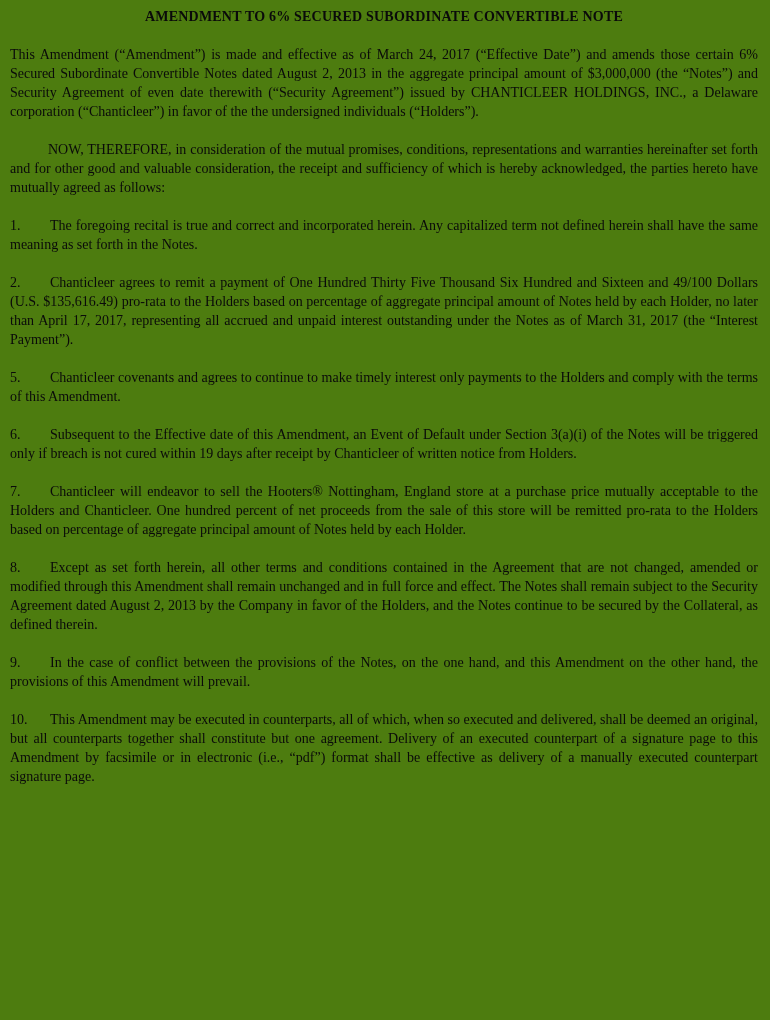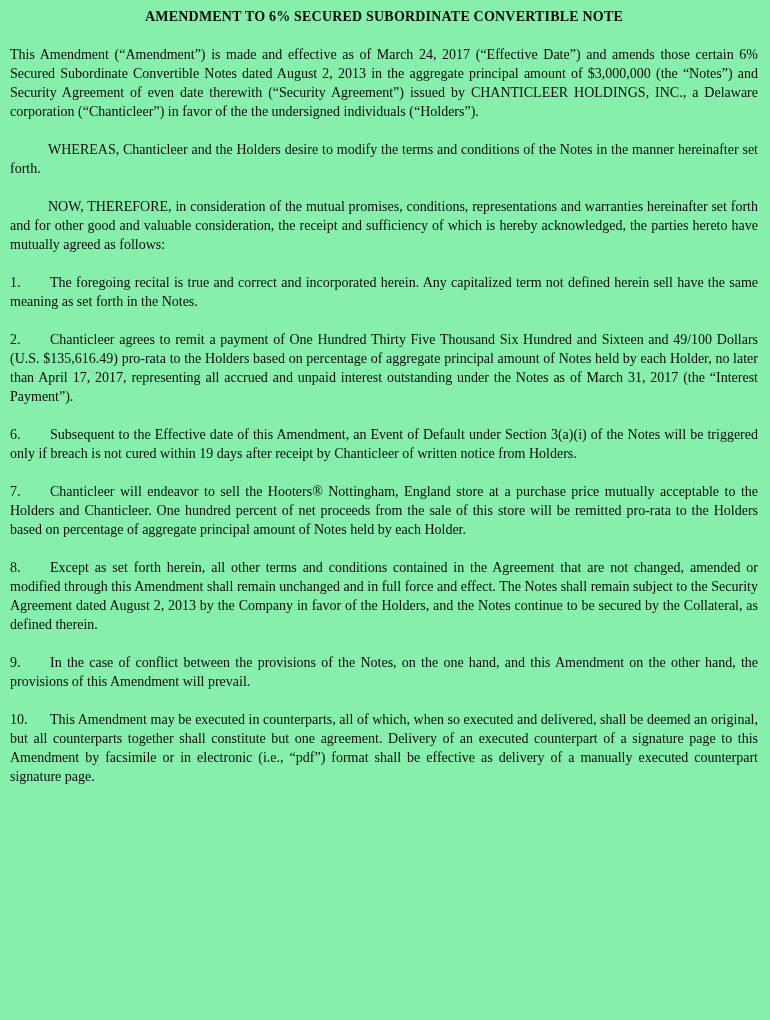--- a/index.html
+++ b/index.html
@@ -4,21 +4,21 @@
 <style>
   html, body {
     margin: 0;
     padding: 0;
     background: #ffffff;
   }
   .page {
     box-sizing: border-box;
     width: 770px;
     height: 1020px;
-    background: #86efac;
+    background: #4d7c0f;
     color: #0a0a0a;
     font-family: "Liberation Serif", "DejaVu Serif", serif;
     font-size: 14px;
     line-height: 19px;
     padding: 7px 12px 6px 10px;
     overflow: hidden;
   }
   .doc-title {
     font-size: 14px;
     font-weight: bold;
@@ -44,30 +44,30 @@
 </style>
 </head>
 <body>
 
 <div class="page">
 
   <div class="doc-title">AMENDMENT TO 6% SECURED SUBORDINATE CONVERTIBLE NOTE</div>
 
   <p class="para">This Amendment (“Amendment”) is made and effective as of March 24, 2017 (“Effective Date”) and amends those certain 6% Secured Subordinate Convertible Notes dated August 2, 2013 in the aggregate principal amount of $3,000,000 (the “Notes”) and Security Agreement of even date therewith (“Security Agreement”) issued by CHANTICLEER HOLDINGS, INC., a Delaware corporation (“Chanticleer”) in favor of the the undersigned individuals (“Holders”).</p>
 
-  <p class="para first-line-indent">WHEREAS, Chanticleer and the Holders desire to modify the terms and conditions of the Notes in the manner hereinafter set forth.</p>
 
   <p class="para first-line-indent">NOW, THEREFORE, in consideration of the mutual promises, conditions, representations and warranties hereinafter set forth and for other good and valuable consideration, the receipt and sufficiency of which is hereby acknowledged, the parties hereto have mutually agreed as follows:</p>
 
-  <p class="para"><span class="sec-num">1.</span><span>The foregoing recital is true and correct and incorporated herein. Any capitalized term not defined herein sell have the same meaning as set forth in the Notes.</span></p>
+  <p class="para"><span class="sec-num">1.</span><span>The foregoing recital is true and correct and incorporated herein. Any capitalized term not defined herein shall have the same meaning as set forth in the Notes.</span></p>
 
   <p class="para"><span class="sec-num">2.</span><span>Chanticleer agrees to remit a payment of One Hundred Thirty Five Thousand Six Hundred and Sixteen and 49/100 Dollars (U.S. $135,616.49) pro-rata to the Holders based on percentage of aggregate principal amount of Notes held by each Holder, no later than April 17, 2017, representing all accrued and unpaid interest outstanding under the Notes as of March 31, 2017 (the “Interest Payment”).</span></p>
 
 
 
+  <p class="para"><span class="sec-num">5.</span><span>Chanticleer covenants and agrees to continue to make timely interest only payments to the Holders and comply with the terms of this Amendment.</span></p>
 
   <p class="para"><span class="sec-num">6.</span><span>Subsequent to the Effective date of this Amendment, an Event of Default under Section 3(a)(i) of the Notes will be triggered only if breach is not cured within 19 days after receipt by Chanticleer of written notice from Holders.</span></p>
 
   <p class="para"><span class="sec-num">7.</span><span>Chanticleer will endeavor to sell the Hooters® Nottingham, England store at a purchase price mutually acceptable to the Holders and Chanticleer. One hundred percent of net proceeds from the sale of this store will be remitted pro-rata to the Holders based on percentage of aggregate principal amount of Notes held by each Holder.</span></p>
 
   <p class="para"><span class="sec-num">8.</span><span>Except as set forth herein, all other terms and conditions contained in the Agreement that are not changed, amended or modified through this Amendment shall remain unchanged and in full force and effect. The Notes shall remain subject to the Security Agreement dated August 2, 2013 by the Company in favor of the Holders, and the Notes continue to be secured by the Collateral, as defined therein.</span></p>
 
   <p class="para"><span class="sec-num">9.</span><span>In the case of conflict between the provisions of the Notes, on the one hand, and this Amendment on the other hand, the provisions of this Amendment will prevail.</span></p>
 
   <p class="para"><span class="sec-num">10.</span><span>This Amendment may be executed in counterparts, all of which, when so executed and delivered, shall be deemed an original, but all counterparts together shall constitute but one agreement. Delivery of an executed counterpart of a signature page to this Amendment by facsimile or in electronic (i.e., “pdf”) format shall be effective as delivery of a manually executed counterpart signature page.</span></p>

